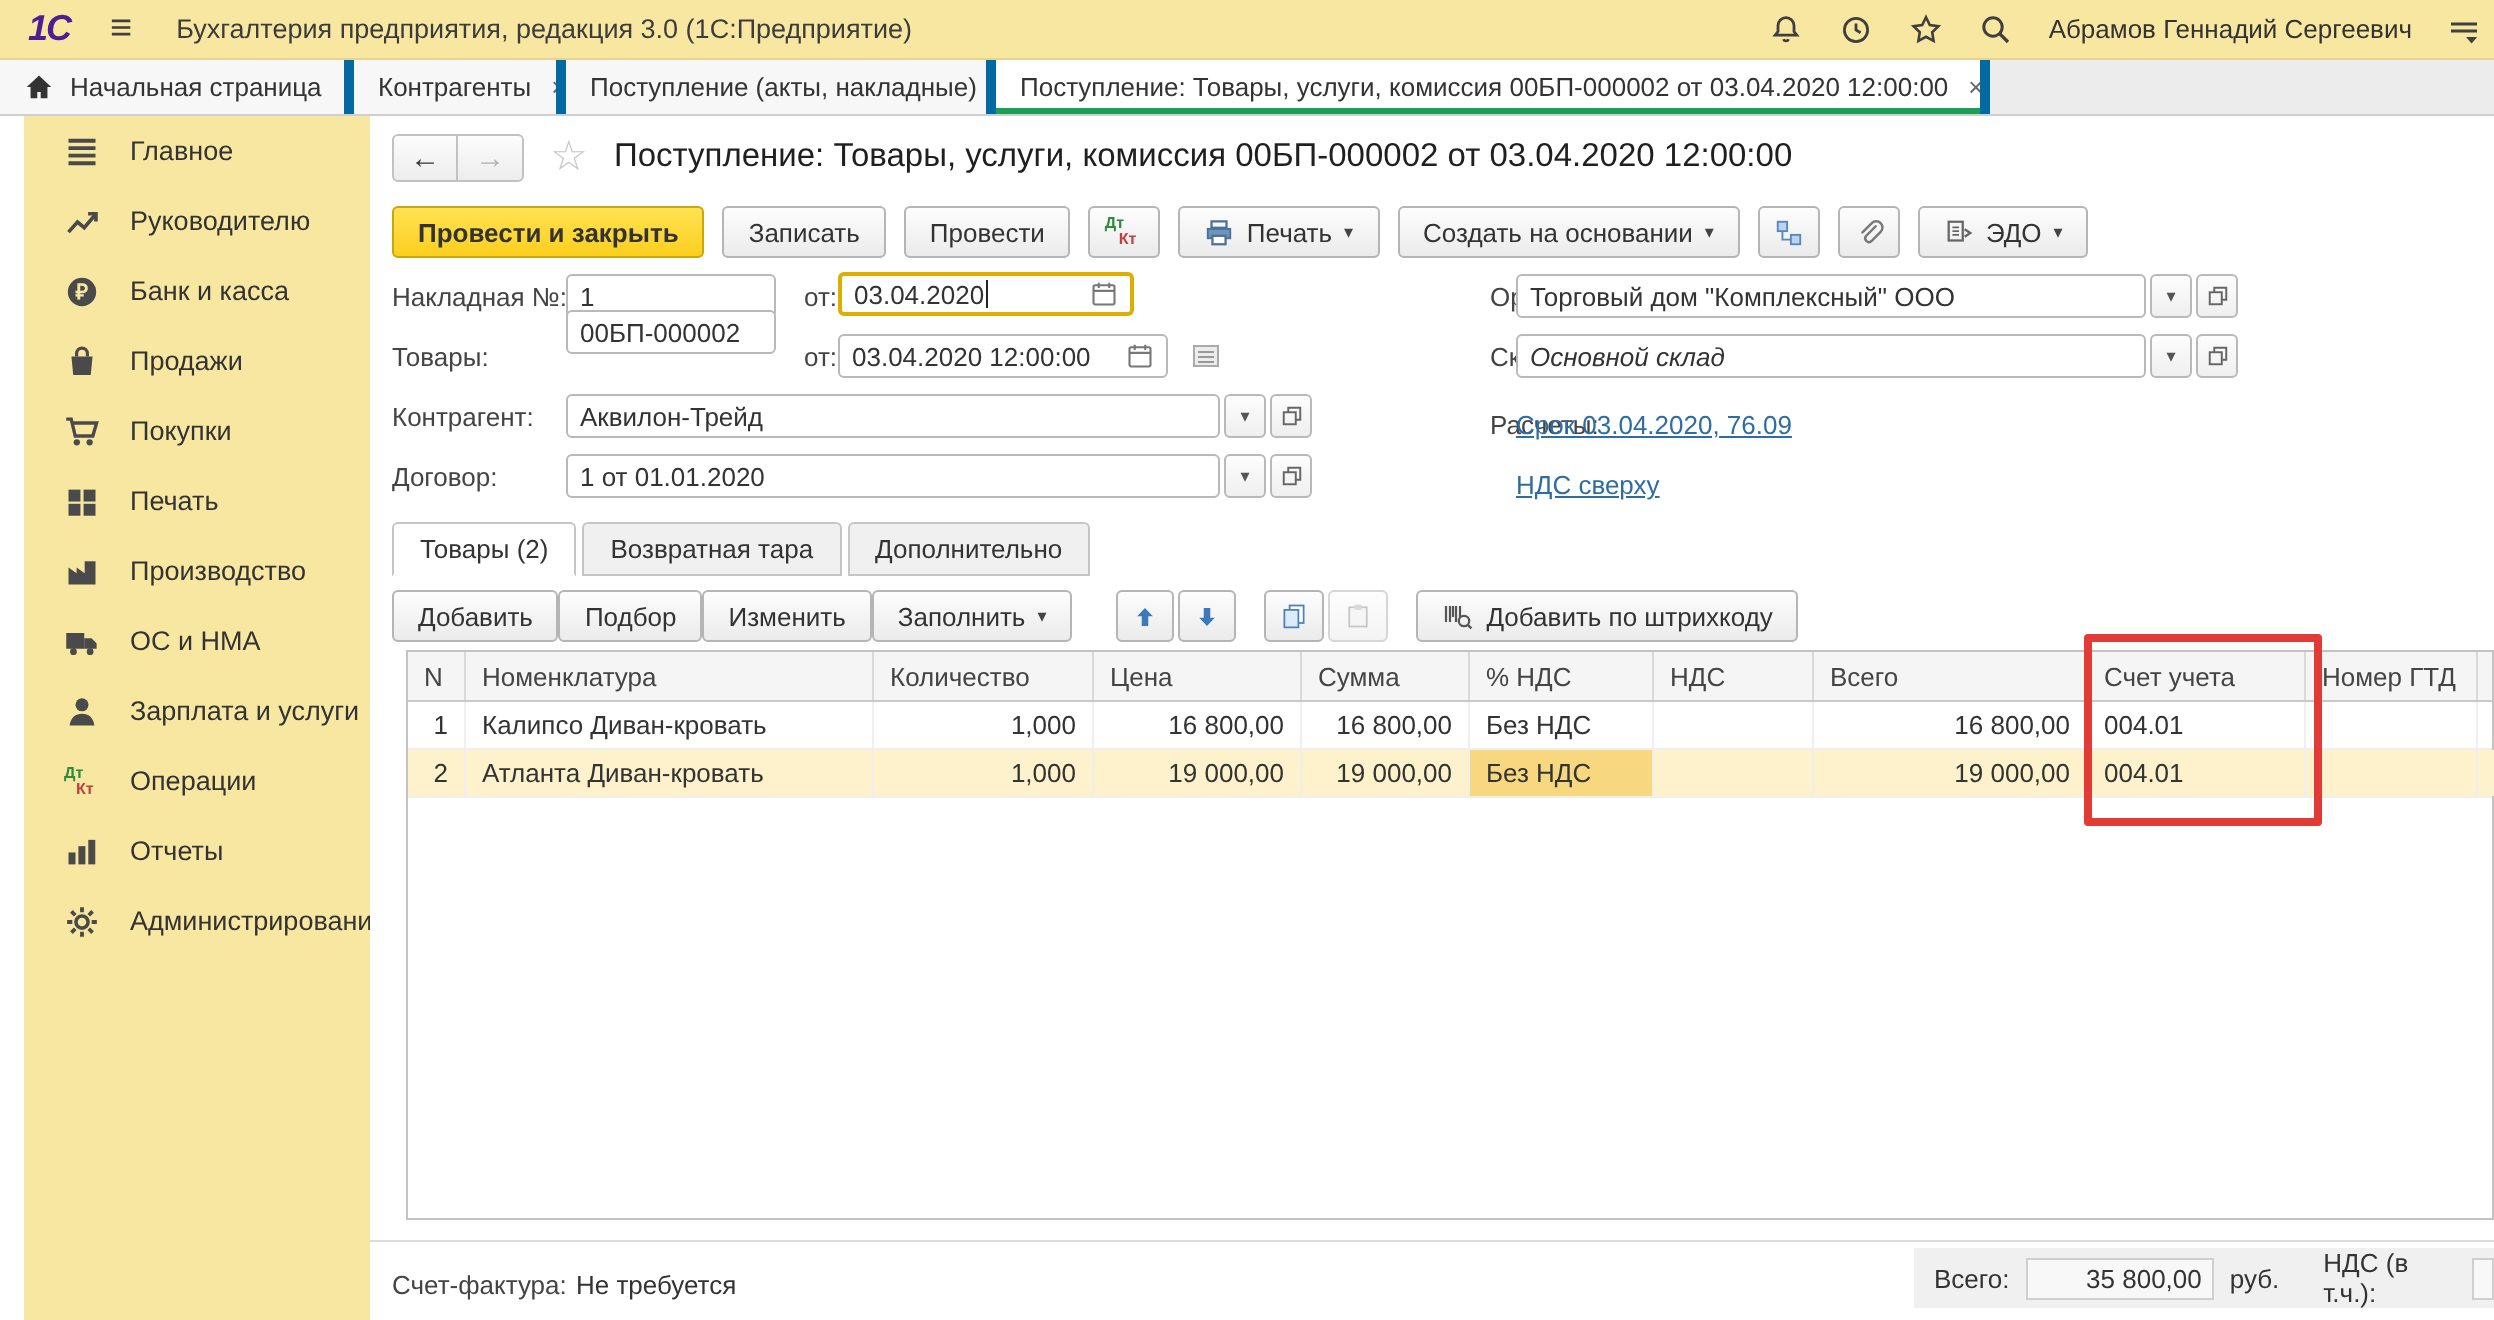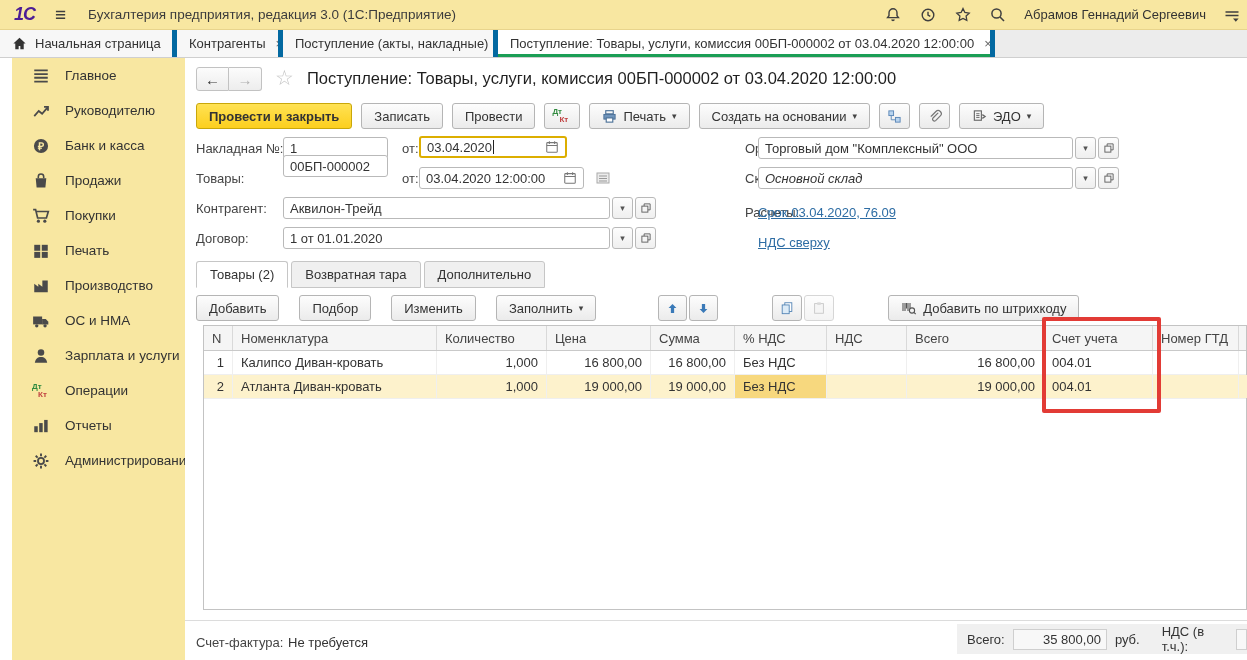--- a/index.html
+++ b/index.html
@@ -66,21 +66,21 @@
          background:linear-gradient(#fdfdfd,#efefef);display:flex;align-items:center;justify-content:center;
          color:#555;box-sizing:border-box;font-size:9px;}
   .link{position:absolute;color:#2e6da4;text-decoration:underline;white-space:nowrap;cursor:pointer;}
 
   
   .tabstrip{position:absolute;left:11px;top:203px;display:flex;align-items:flex-start;height:27px;}
   .ftab{padding:5px 13px 5px;border:1px solid #c6c6c6;background:#f0f0f0;border-radius:3px 3px 0 0;
         margin-right:3px;color:#333;position:relative;box-sizing:border-box;}
   .ftab.active{background:#fff;border-bottom-color:#fff;z-index:2;}
 
-  .tbl-toolbar{position:absolute;left:11px;top:237px;display:flex;align-items:center;gap:20px;}
+  .tbl-toolbar{position:absolute;left:11px;top:237px;display:flex;align-items:center;gap:0;}
   .sp1{width:22px;} .sp2{width:14px;}
   .grp{display:flex;gap:2px;}
   .btn.disabled{opacity:.55;}
 
   
   .grid{position:absolute;left:18px;top:267px;width:1044px;height:285px;border:1px solid #c3c3c3;
         box-sizing:border-box;background:#fff;}
   .grid-head{display:flex;height:25px;background:#f5f5f5;border-bottom:1px solid #c9c9c9;box-sizing:border-box;}
   .gh{display:flex;align-items:center;padding:0 8px;border-right:1px solid #d9d9d9;color:#444;
       box-sizing:border-box;white-space:nowrap;overflow:hidden;flex:none;}

